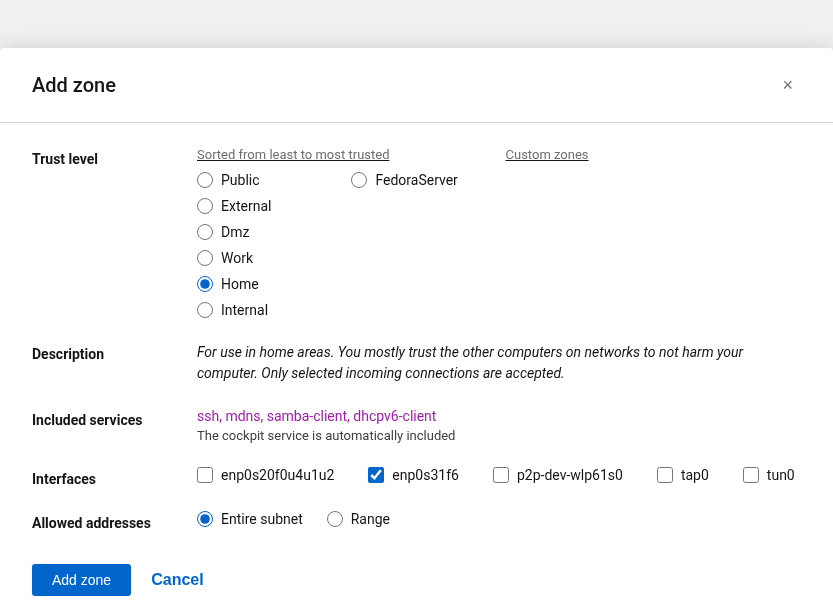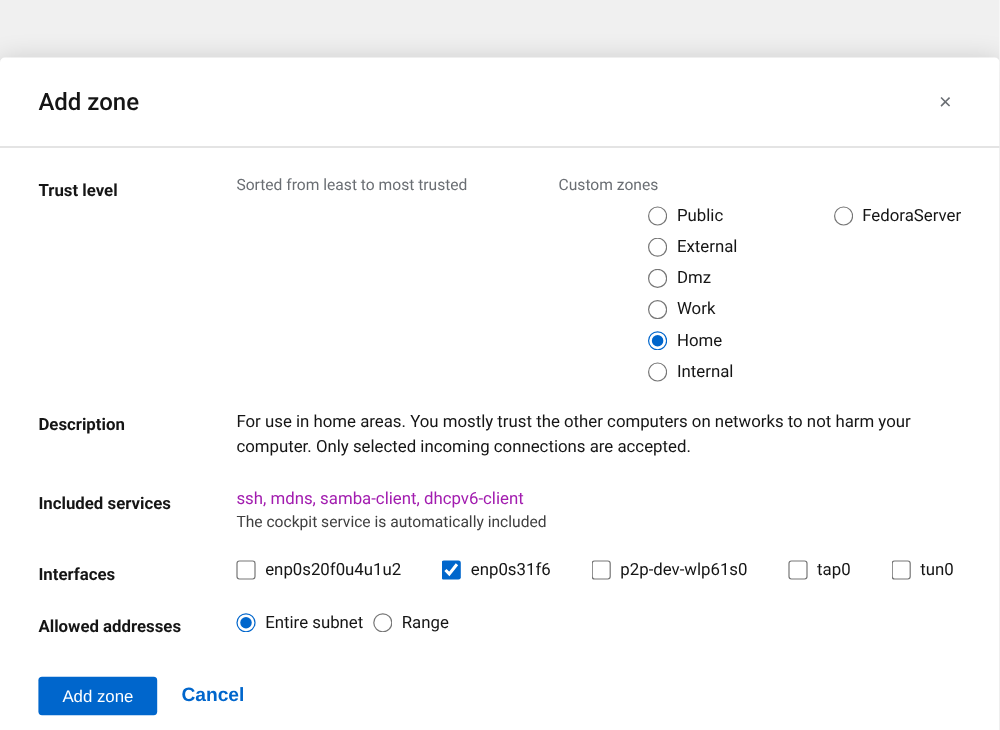--- a/index.html
+++ b/index.html
@@ -55,32 +55,32 @@
       font-weight: 700;
       color: #151515;
       padding-top: 4px;
       font-size: 14px;
     }
     .form-content {
       flex: 1;
     }
     .trust-level-headers {
       display: flex;
-      gap: 76px;
+      gap: 116px;
       margin-bottom: 10px;
+      text-decoration: underline;
     }
     .trust-level-header {
       font-size: 13px;
       color: #6a6e73;
       font-weight: 400;
     }
     .trust-columns {
       display: flex;
       gap: 80px;
-      justify-content: flex-end;
     }
     .trust-column {
       display: flex;
       flex-direction: column;
       gap: 10px;
     }
     .radio-item, .checkbox-item {
       display: flex;
       align-items: center;
       gap: 8px;
@@ -91,40 +91,41 @@
       width: 16px;
       height: 16px;
       cursor: pointer;
       accent-color: #06c;
     }
     .description-text {
       font-size: 14px;
       color: #151515;
       line-height: 1.5;
       max-width: 600px;
+      font-style: italic;
     }
     .services-text {
       font-size: 14px;
       color: #a21caf;
       margin-bottom: 4px;
     }
     .services-note {
       font-size: 13px;
       color: #404040;
     }
     .interfaces-row {
       display: flex;
       align-items: center;
       flex-wrap: wrap;
       gap: 34px;
     }
     .allowed-row {
       display: flex;
       align-items: flex-end;
-      gap: 8px;
+      gap: 24px;
     }
     .dialog-footer {
       display: flex;
       align-items: center;
       gap: 16px;
       margin-top: 32px;
     }
     .btn-primary {
       background: #06c;
       color: #fff;

